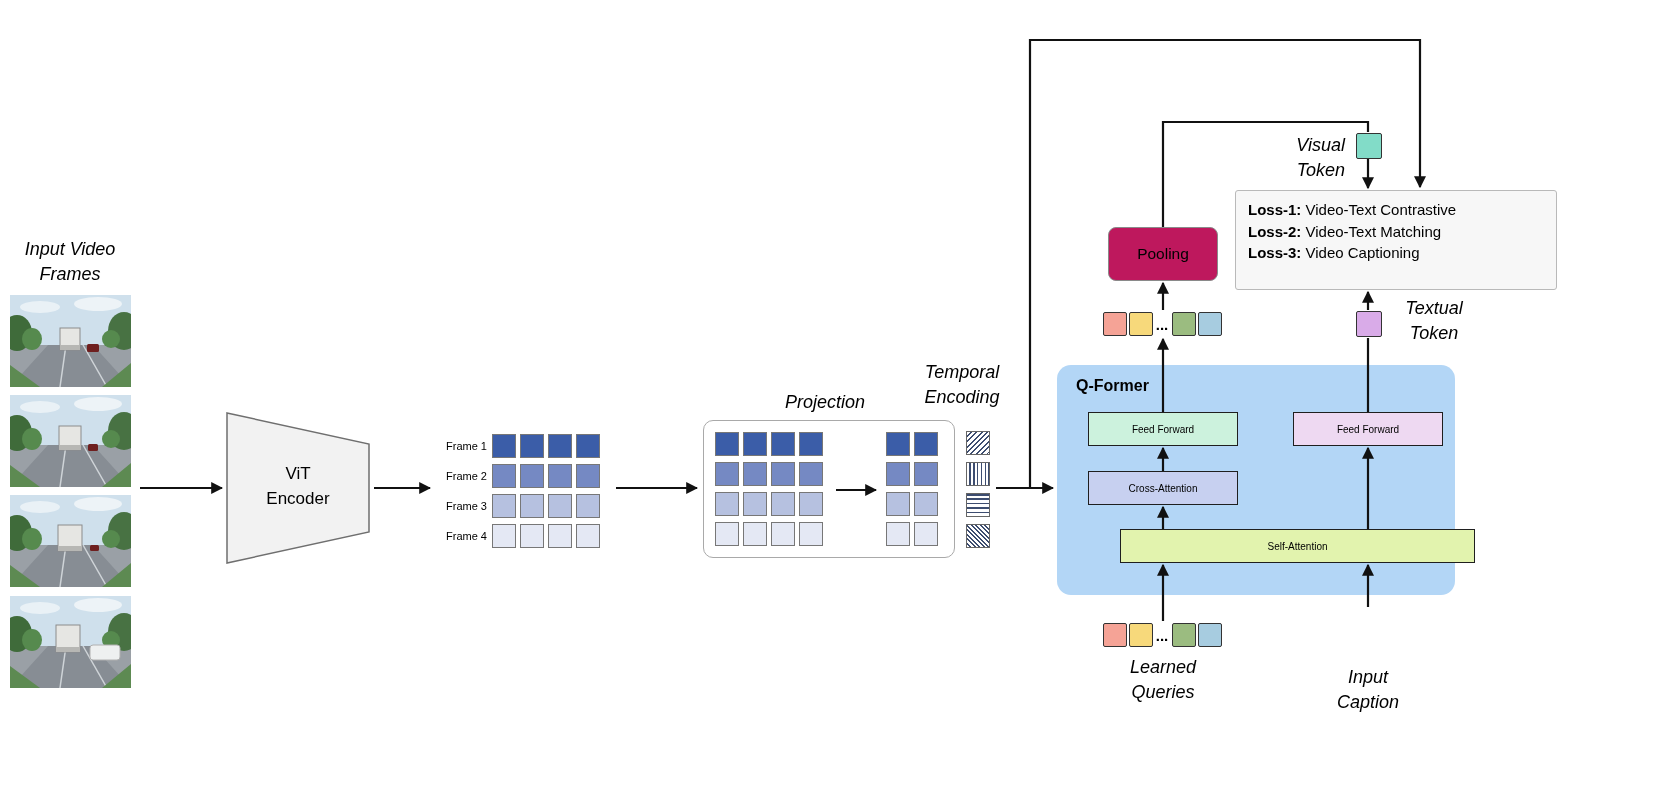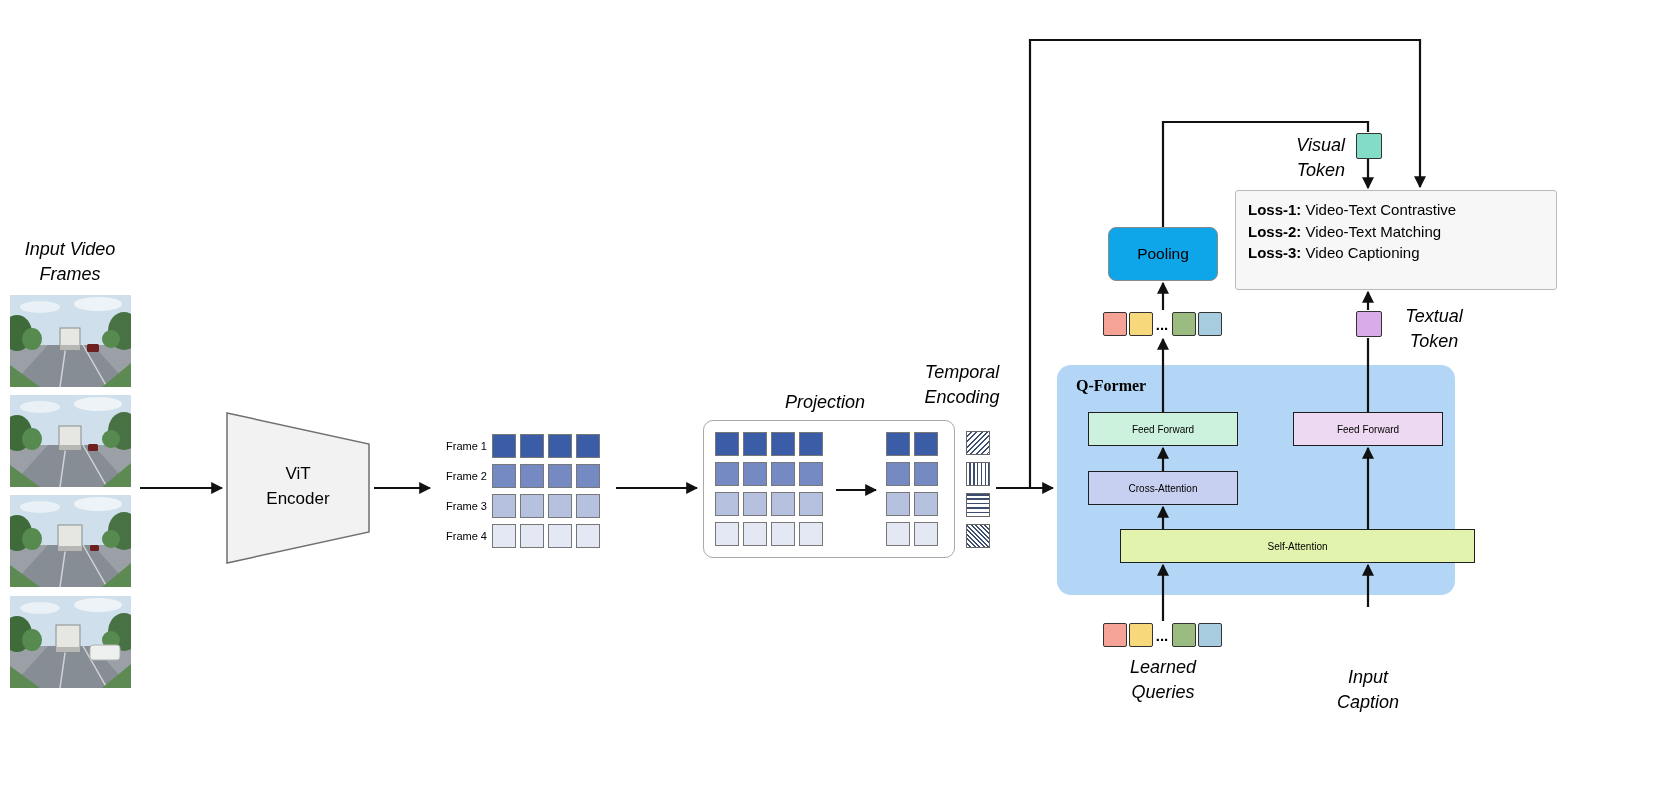--- a/index.html
+++ b/index.html
@@ -36,26 +36,26 @@
   
   .hatch { position:absolute; width:24px; height:24px; border:1px solid #666; box-sizing:border-box; background-color:#fff; z-index:3; }
   .hatch-diag  { background-image:repeating-linear-gradient(135deg,#fff 0,#fff 2.4px,#3d4d70 2.4px,#3d4d70 3.8px); }
   .hatch-vert  { background-image:repeating-linear-gradient(90deg,#fff 0,#fff 2.4px,#3d4d70 2.4px,#3d4d70 3.8px); }
   .hatch-horiz { background-image:repeating-linear-gradient(0deg,#fff 0,#fff 2.8px,#3d4d70 2.8px,#3d4d70 4.4px); }
   .hatch-back  { background-image:repeating-linear-gradient(45deg,#fff 0,#fff 1.9px,#3d4d70 1.9px,#3d4d70 3.2px); }
 
   
   .qformer { position:absolute; left:1057px; top:365px; width:398px; height:230px;
              background:#b3d6f6; border-radius:14px; z-index:1; }
-  .qf-title { position:absolute; left:1076px; top:377px; font-weight:bold; font-size:16px; z-index:3;font-family:Liberation Serif, serif; }
+  .qf-title { position:absolute; left:1076px; top:377px; font-weight:bold; font-size:16px; z-index:3; }
   .inner-box { position:absolute; display:flex; align-items:center; justify-content:center;
                font-size:10px; border:1.6px solid #1f1f1f; border-radius:0; box-sizing:border-box; z-index:3; }
 
   .pooling { position:absolute; left:1108px; top:227px; width:110px; height:54px;
-             background:#0ea5e9; border:1.2px solid #8a8a8a; border-radius:8px;
+             background:#be185d; border:1.2px solid #8a8a8a; border-radius:8px;
              display:flex; align-items:center; justify-content:center; font-size:15.5px; box-sizing:border-box; z-index:3; }
 
   .loss-box { position:absolute; left:1235px; top:190px; width:322px; height:100px;
               background:#f7f7f7; border:1px solid #b9b9b9; border-radius:3px;
               padding:8px 0 0 12px; box-sizing:border-box; z-index:3; }
   .loss-line { font-size:15px; line-height:21.5px; white-space:nowrap; }
   .loss-name { font-weight:bold; }
 
   .caption-box { position:absolute; left:1291px; top:609px; width:152px; height:50px;
                  background:#fff; border:1.6px solid #3a3a3a; border-radius:2px;
@@ -264,21 +264,21 @@
   <div class="lbl" style="left:1245px; top:133px; width:100px; text-align:right;">Visual Token</div>
   <div class="bigtok" style="left: 1356px; top: 133px; background-color: rgb(130, 220, 200);"></div>
 
   <div class="loss-box">
     <div class="loss-line"><span class="loss-name">Loss-1:</span><span> Video-Text Contrastive</span></div>
     <div class="loss-line"><span class="loss-name">Loss-2:</span><span> Video-Text Matching</span></div>
     <div class="loss-line"><span class="loss-name">Loss-3:</span><span> Video Captioning</span></div>
   </div>
 
   <div class="bigtok" style="left: 1356px; top: 311px; background-color: rgb(217, 171, 232);"></div>
-  <div class="lbl" style="left:1392px; top:304px; width:84px;">Textual Token</div>
+  <div class="lbl" style="left:1392px; top:296px; width:84px;">Textual Token</div>
 
   <div class="tok" style="left: 1103px; top: 623px; background-color: rgb(245, 163, 150);"></div>
   <div class="tok" style="left: 1129px; top: 623px; background-color: rgb(247, 217, 123);"></div>
   <div class="ellip" style="left:1153px; top:627px;">...</div>
   <div class="tok" style="left: 1172px; top: 623px; background-color: rgb(155, 188, 128);"></div>
   <div class="tok" style="left: 1198px; top: 623px; background-color: rgb(167, 204, 224);"></div>
   <div class="lbl" style="left:1113px; top:655px; width:100px;">Learned Queries</div>
 
   <div class="lbl" style="left:1318px; top:665px; width:100px;">Input Caption</div>
 

